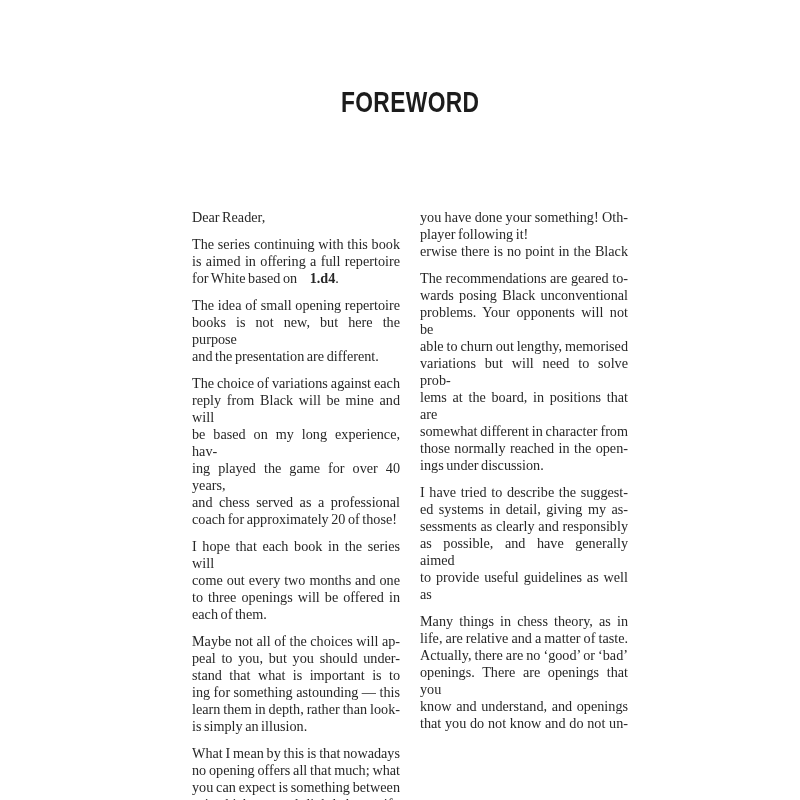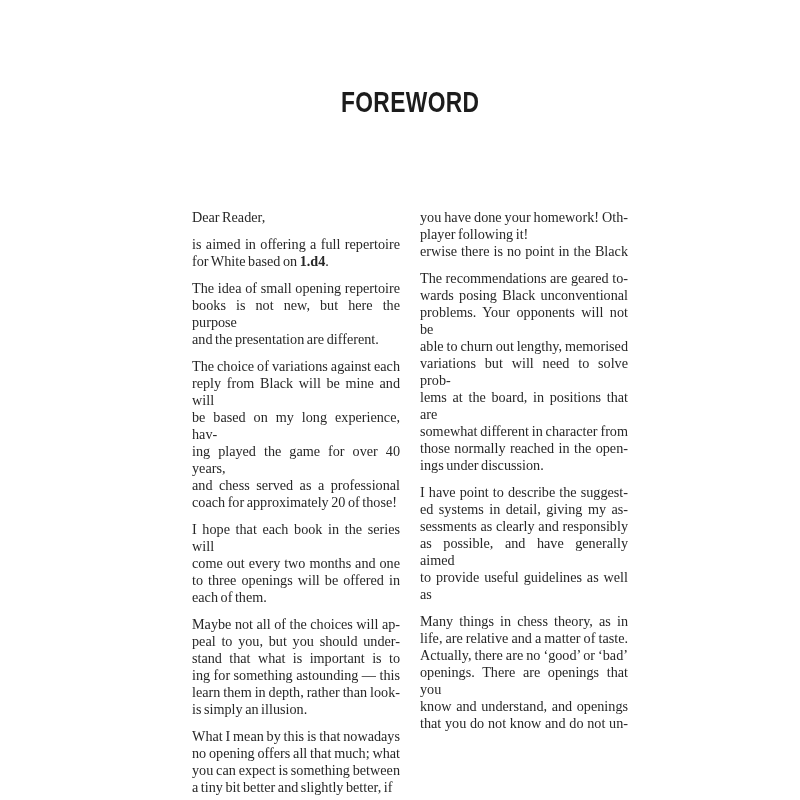--- a/index.html
+++ b/index.html
@@ -56,34 +56,36 @@
     word-spacing: -1px;
     text-align: justify;
     text-align-last: justify;
   }
   .line.last {
     text-align: left;
     text-align-last: left;
   }
   .line b {
     font-weight: bold;
+    margin-left: 10px;
   }
 </style>
 </head>
 <body>
 
 <div class="page">
   <h1 class="title"><span class="squeeze">FOREWORD</span></h1>
 
   <div class="columns">
     <div class="col" id="col-left">
         <div class="para">
           <div class="line last">Dear Reader,</div>
         </div>
         <div class="para">
+          <div class="line">The series continuing with this book</div>
           <div class="line">is aimed in offering a full repertoire</div>
           <div class="line last">for White based on <b>1.d4</b>.</div>
         </div>
         <div class="para">
           <div class="line">The idea of small opening repertoire</div>
           <div class="line">books is not new, but here the purpose</div>
           <div class="line last">and the presentation are different.</div>
         </div>
         <div class="para">
           <div class="line">The choice of variations against each</div>
@@ -109,37 +111,37 @@
         </div>
         <div class="para">
           <div class="line">What I mean by this is that nowadays</div>
           <div class="line">no opening offers all that much; what</div>
           <div class="line">you can expect is something between</div>
           <div class="line last">a tiny bit better and slightly better, if</div>
         </div>
       </div>
     <div class="col" id="col-right">
         <div class="para">
-          <div class="line">you have done your homework! Oth-</div>
+          <div class="line">you have done your something! Oth-</div>
           <div class="line last">player following it!</div>
           <div class="line">erwise there is no point in the Black</div>
         </div>
         <div class="para">
           <div class="line">The recommendations are geared to-</div>
           <div class="line">wards posing Black unconventional</div>
           <div class="line">problems. Your opponents will not be</div>
           <div class="line">able to churn out lengthy, memorised</div>
           <div class="line">variations but will need to solve prob-</div>
           <div class="line">lems at the board, in positions that are</div>
           <div class="line">somewhat different in character from</div>
           <div class="line">those normally reached in the open-</div>
           <div class="line last">ings under discussion.</div>
         </div>
         <div class="para">
-          <div class="line">I have point to describe the suggest-</div>
+          <div class="line">I have tried to describe the suggest-</div>
           <div class="line">ed systems in detail, giving my as-</div>
           <div class="line">sessments as clearly and responsibly</div>
           <div class="line">as possible, and have generally aimed</div>
           <div class="line">to provide useful guidelines as well as</div>
         </div>
         <div class="para">
           <div class="line">Many things in chess theory, as in</div>
           <div class="line">life, are relative and a matter of taste.</div>
           <div class="line">Actually, there are no ‘good’ or ‘bad’</div>
           <div class="line">openings. There are openings that you</div>

